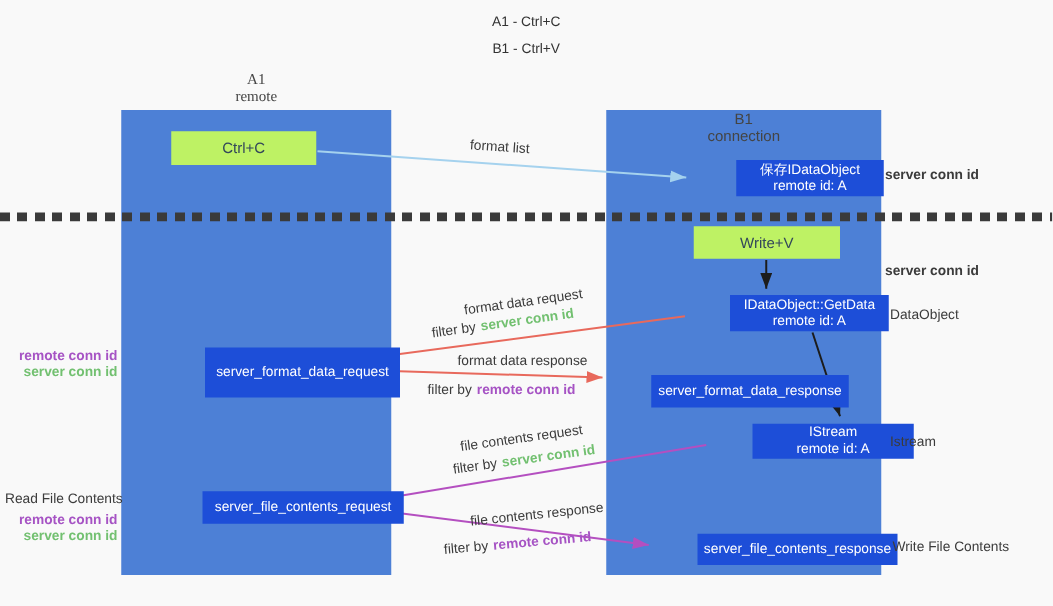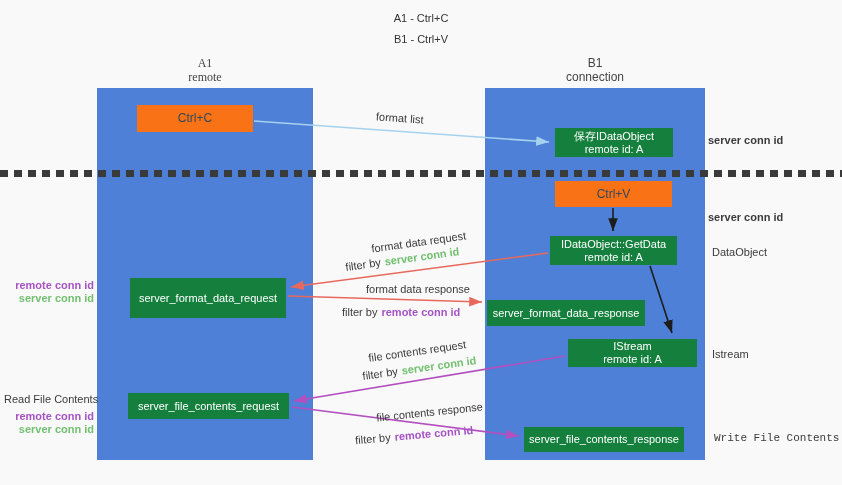--- a/index.html
+++ b/index.html
@@ -25,21 +25,21 @@
   .lane-header {
     position: absolute;
     top: 56px;
     text-align: center;
     font-size: 12px;
     line-height: 14px;
     color: #444;
     z-index: 4;
   }
   .lane-header.left  { left: 97px;  width: 216px; font-family: Liberation Serif, serif; }
-  .lane-header.right { left: 485px; width: 220px; }
+  .lane-header.right { left: 485px; width: 220px; margin-top: 32px; }
   .lane {
     position: absolute;
     top: 88px;
     height: 372px;
     background: #4d80d6;
     z-index: 0;
   }
   .lane.left  { left: 97px;  width: 216px; }
   .lane.right { left: 485px; width: 220px; }
   .dotted-line {
@@ -53,22 +53,22 @@
     position: absolute;
     z-index: 2;
     display: flex;
     flex-direction: column;
     align-items: center;
     justify-content: center;
     text-align: center;
     font-size: 11px;
     line-height: 13px;
   }
-  .node.green { background: #f97316; color: #33475a; font-size: 12px; }
-  .node.orange { background: #15803d; color: #ffffff; }
+  .node.green { background: #bef264; color: #33475a; font-size: 12px; }
+  .node.orange { background: #1d4ed8; color: #ffffff; margin-left: 34px; }
   #node-ctrl-c   { left: 137px; top: 105px; width: 116px; height: 27px; }
   #node-save-obj { left: 555px; top: 128px; width: 118px; height: 29px; }
   #node-ctrl-v   { left: 555px; top: 181px; width: 117px; height: 26px; }
   #node-getdata  { left: 550px; top: 236px; width: 127px; height: 29px; }
   #node-fmt-req  { left: 130px; top: 278px; width: 156px; height: 40px; }
   #node-fmt-resp { left: 487px; top: 300px; width: 158px; height: 26px; }
   #node-istream  { left: 568px; top: 339px; width: 129px; height: 28px; }
   #node-file-req { left: 128px; top: 393px; width: 161px; height: 26px; }
   #node-file-resp{ left: 524px; top: 427px; width: 160px; height: 25px; text-align: center; }
   .arrows {
@@ -153,21 +153,21 @@
   <div class="node green" id="node-ctrl-c">
     <span>Ctrl+C</span>
   </div>
 
   <div class="node orange" id="node-save-obj">
     <span>保存IDataObject</span>
     <span>remote id: A</span>
   </div>
 
   <div class="node green" id="node-ctrl-v">
-    <span>Ctrl+V</span>
+    <span>Write+V</span>
   </div>
 
   <div class="node orange" id="node-getdata">
     <span>IDataObject::GetData</span>
     <span>remote id: A</span>
   </div>
 
   <div class="node orange" id="node-fmt-req">
     <span>server_format_data_request</span>
   </div>
@@ -218,15 +218,15 @@
   <div class="side-label right-align" style="left:4px; top:393px; width:90px;">Read File Contents</div>
   <div class="side-label right-align" style="left:8px; top:410px; width:86px;">
     <div class="purple-id">remote conn id</div>
     <div class="green-id">server conn id</div>
   </div>
 
   <div class="side-label green-id" style="left:708px; top:134px;">server conn id</div>
   <div class="side-label green-id" style="left:708px; top:211px;">server conn id</div>
   <div class="side-label" style="left:712px; top:246px;">DataObject</div>
   <div class="side-label" style="left:712px; top:348px;">Istream</div>
-  <div class="side-label" style="left:714px; top:432px;font-family:Liberation Mono, monospace;">Write File Contents</div>
+  <div class="side-label" style="left:714px; top:432px;">Write File Contents</div>
 
 </div>
 
 </body></html>

